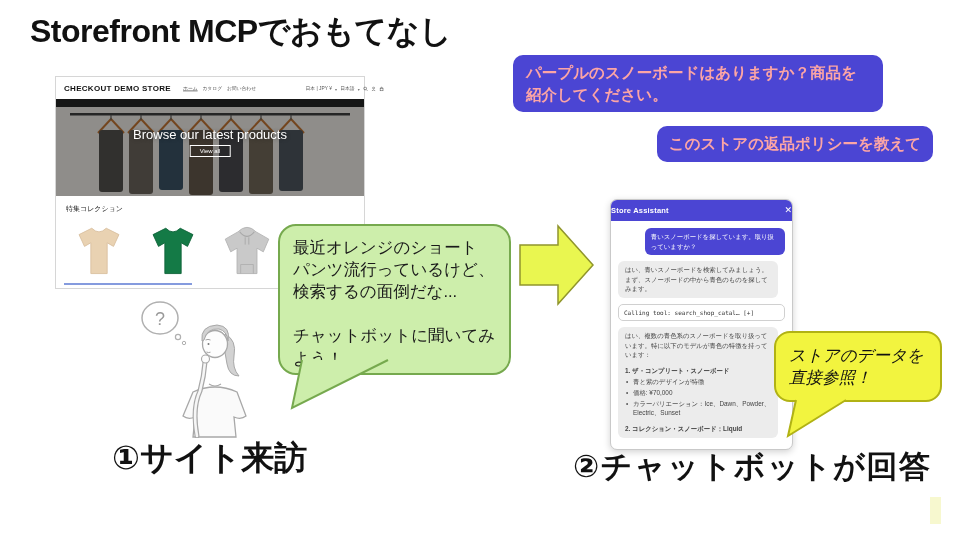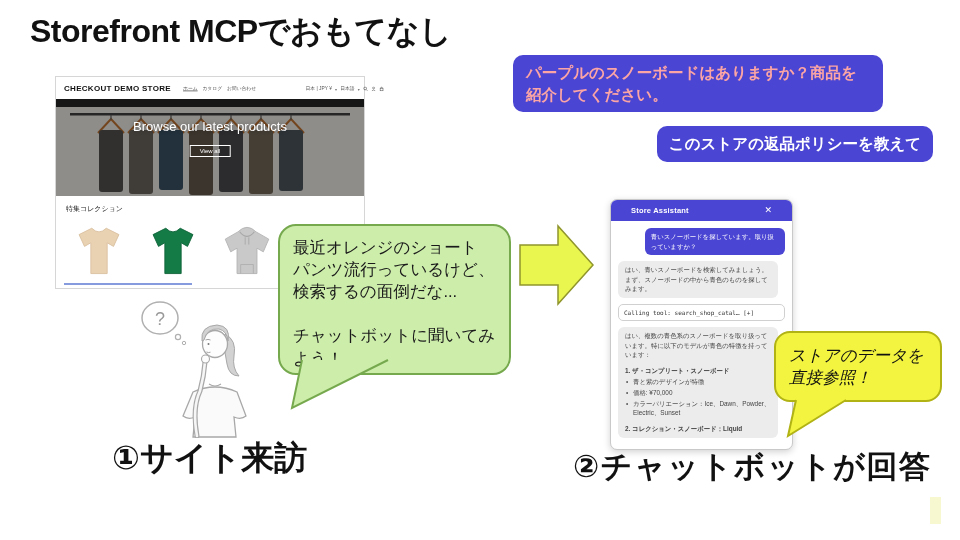--- a/index.html
+++ b/index.html
@@ -16,45 +16,45 @@
   .storefront { position:absolute; left:55px; top:76px; width:310px; height:213px; background:#fff; border:1px solid #d6d6d6; z-index:1; }
   .sf-header { height:22px; display:flex; align-items:center; padding:0 8px; gap:12px; }
   .sf-name { font-size:8px; font-weight:bold; letter-spacing:.3px; color:#111; white-space:nowrap; }
   .sf-nav { display:flex; gap:6px; font-size:6px; color:#555; transform:scale(.8); transform-origin:left center; white-space:nowrap; }
   .sf-nav span:first-child { text-decoration:underline; }
   .sf-meta { margin-left:auto; display:flex; align-items:center; gap:4px; font-size:6px; color:#555; transform:scale(.8); transform-origin:right center; white-space:nowrap; }
   .sf-meta svg { display:block; }
   .chev { font-size:5px; color:#777; }
   .hero { position:relative; height:97px; overflow:hidden; background:#8f8d8a; }
   .hero svg.bgimg { position:absolute; inset:0; }
-  .hero-title { position:absolute; top:20px; width:100%; text-align:center; color:#fff; font-size:13px; font-weight:400; text-shadow:0 0 4px rgba(0,0,0,.35); }
+  .hero-title { position:absolute; top:28px; width:100%; text-align:center; color:#fff; font-size:13px; font-weight:400; text-shadow:0 0 4px rgba(0,0,0,.35); }
   .hero-btn { position:absolute; top:46px; left:50%; transform:translateX(-50%); border:1px solid #fff; color:#fff; font-size:6px; padding:2px 9px; background:rgba(0,0,0,.08); }
   .sf-collection { font-size:7px; color:#222; padding:8px 10px 3px; }
   .products { display:flex; gap:8px; padding:0 10px; height:66px; align-items:center; }
   .product { flex:1; display:flex; justify-content:center; align-items:center; }
   .sf-footer-link { position:absolute; left:8px; bottom:3px; width:128px; height:2.5px; background:#4466cc; opacity:.65; }
 
   
   .bubble-green { position:absolute; left:278px; top:211px; width:233px; height:151px; background:#cdeeab; border:2px solid #76a94e; border-radius:18px; padding:10px 13px; font-size:16.5px; line-height:1.34; color:#1a1a1a; z-index:3;margin-top:13px; }
   .bubble-green .line { min-height:1.34em; white-space:nowrap; }
   .tail-green { position:absolute; left:288px; top:358px; width:110px; height:54px; z-index:3; }
 
   
   .person { position:absolute; left:133px; top:296px; width:155px; height:142px; z-index:2; }
 
   
   .flow-arrow { position:absolute; left:519px; top:224px; width:76px; height:82px; z-index:1; }
 
   
   .bubble-user1 { position:absolute; left:513px; top:55px; width:370px; height:57px; background:#4b45d3; border-radius:10px; color:#fca5a5; font-size:15.5px; font-weight:bold; line-height:1.45; padding:7px 13px; }
-  .bubble-user2 { position:absolute; left:657px; top:126px; width:276px; height:36px; background:#4b45d3; border-radius:10px; color:#ffffff; font-size:15.5px; font-weight:bold; display:flex; align-items:center; justify-content:center; }
+  .bubble-user2 { position:absolute; left:657px; top:126px; width:276px; height:36px; background:#4b45d3; border-radius:10px; color:#fca5a5; font-size:15.5px; font-weight:bold; display:flex; align-items:center; justify-content:center; }
 
   
   .chat { position:absolute; left:610px; top:199px; width:183px; height:251px; background:#fff; border:1px solid #c9c9c9; border-radius:7px; box-shadow:0 2px 7px rgba(0,0,0,.18); overflow:hidden; z-index:2; }
-  .chat-header { height:21px; background:#4b45d3; color:#fff; display:flex; align-items:center; padding:0 20px; }
+  .chat-header { height:21px; background:#4b45d3; color:#fff; display:flex; align-items:center; padding:0 0; }
   .chat-title { font-size:7.5px; font-weight:bold; letter-spacing:.2px; }
   .chat-close { margin-left:auto; font-size:9px; line-height:1; cursor:default; }
   .chat-body { padding:7px; display:flex; flex-direction:column; gap:6px; font-size:6.4px; line-height:1.5; color:#333; }
   .msg-user { align-self:flex-end; max-width:84%; background:#4b45d3; color:#fff; border-radius:6px; padding:4px 6px; }
   .msg-bot { align-self:flex-start; max-width:96%; background:#ececec; color:#444; border-radius:6px; padding:4px 7px; }
   .tool-chip { align-self:stretch; border:1px solid #d0d0d0; border-radius:5px; padding:3px 5px; font-family:"DejaVu Sans Mono","Liberation Mono",monospace; font-size:6px; color:#333; background:#fff; white-space:nowrap; overflow:hidden; }
   .list-title { font-weight:bold; margin-top:6px; }
   .bullets { margin:2px 0 0 1px; }
   .bullets li { list-style:none; position:relative; padding-left:7px; margin-top:1px; }
   .bullets li::before { content:"•"; position:absolute; left:0; color:#555; }

